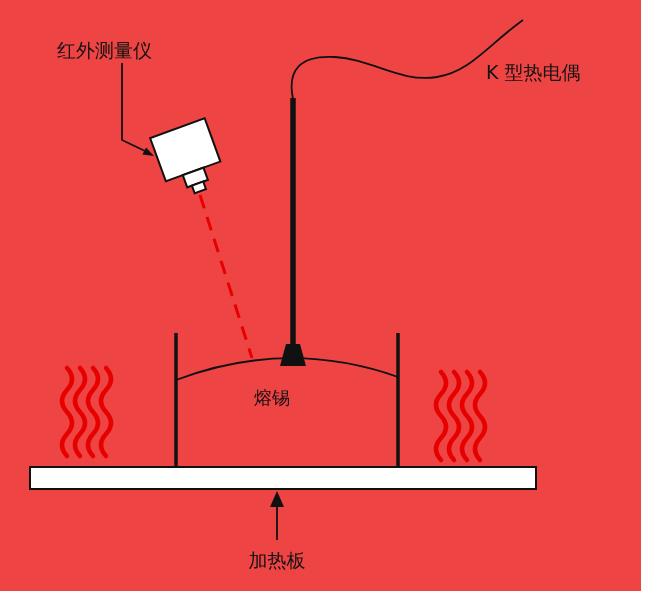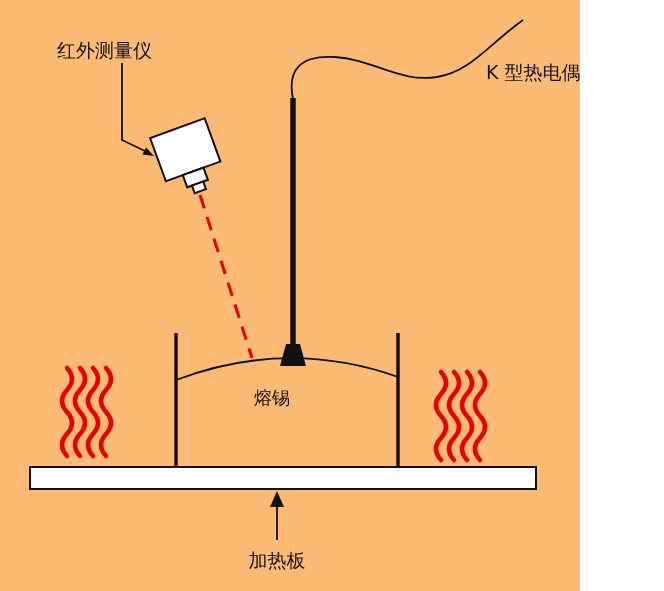--- a/index.html
+++ b/index.html
@@ -3,23 +3,23 @@
 <meta charset="utf-8">
 <style>
   html, body {
     margin: 0;
     padding: 0;
     background: #ffffff;
     font-family: "DejaVu Sans", "Liberation Sans", sans-serif;
   }
   .canvas {
     position: relative;
-    width: 580px;
+    width: 641px;
     height: 591px;
-    background: #fdba74;
+    background: #ef4444;
     overflow: hidden;
   }
   svg { display: block; }
   text {
     fill: #111111;
     font-family: "DejaVu Sans", "Liberation Sans", sans-serif;
   }
 </style>
 </head>
 <body>

